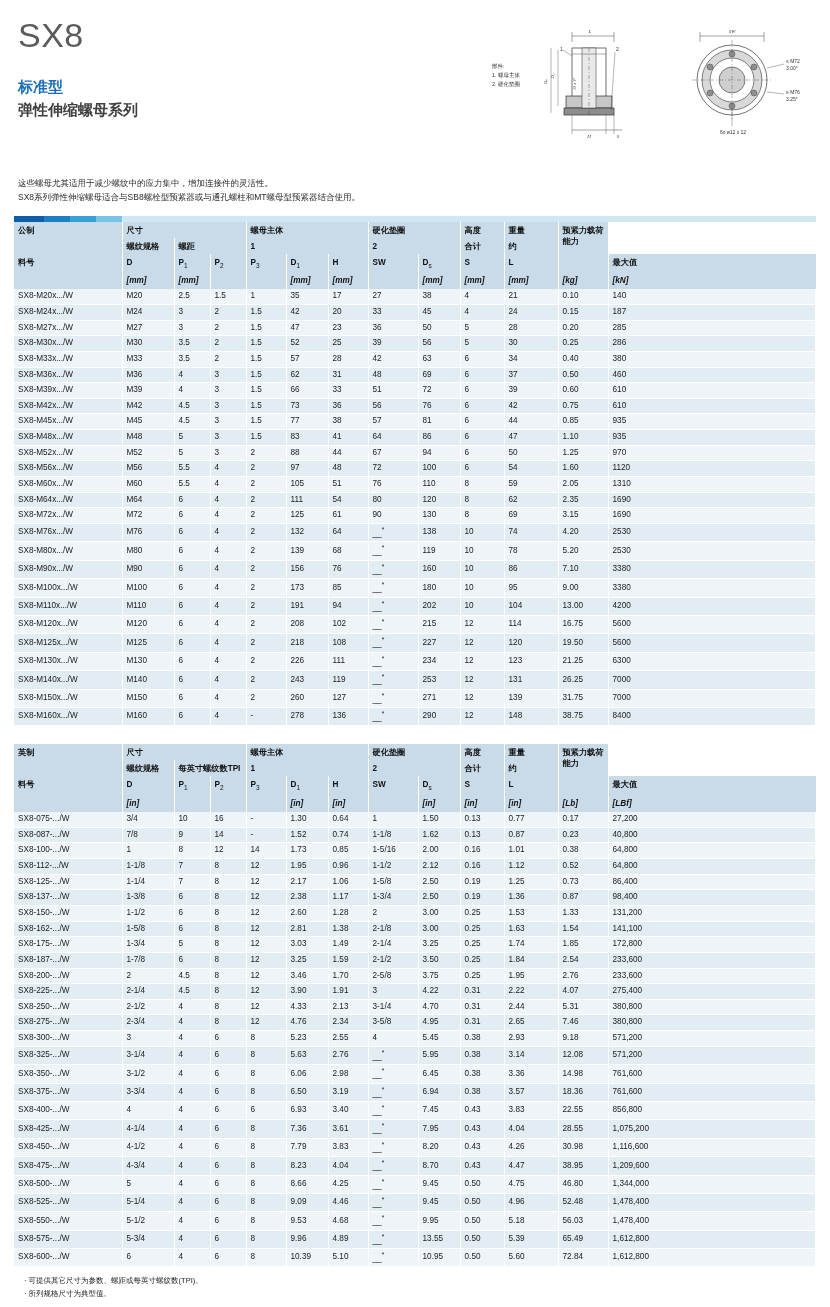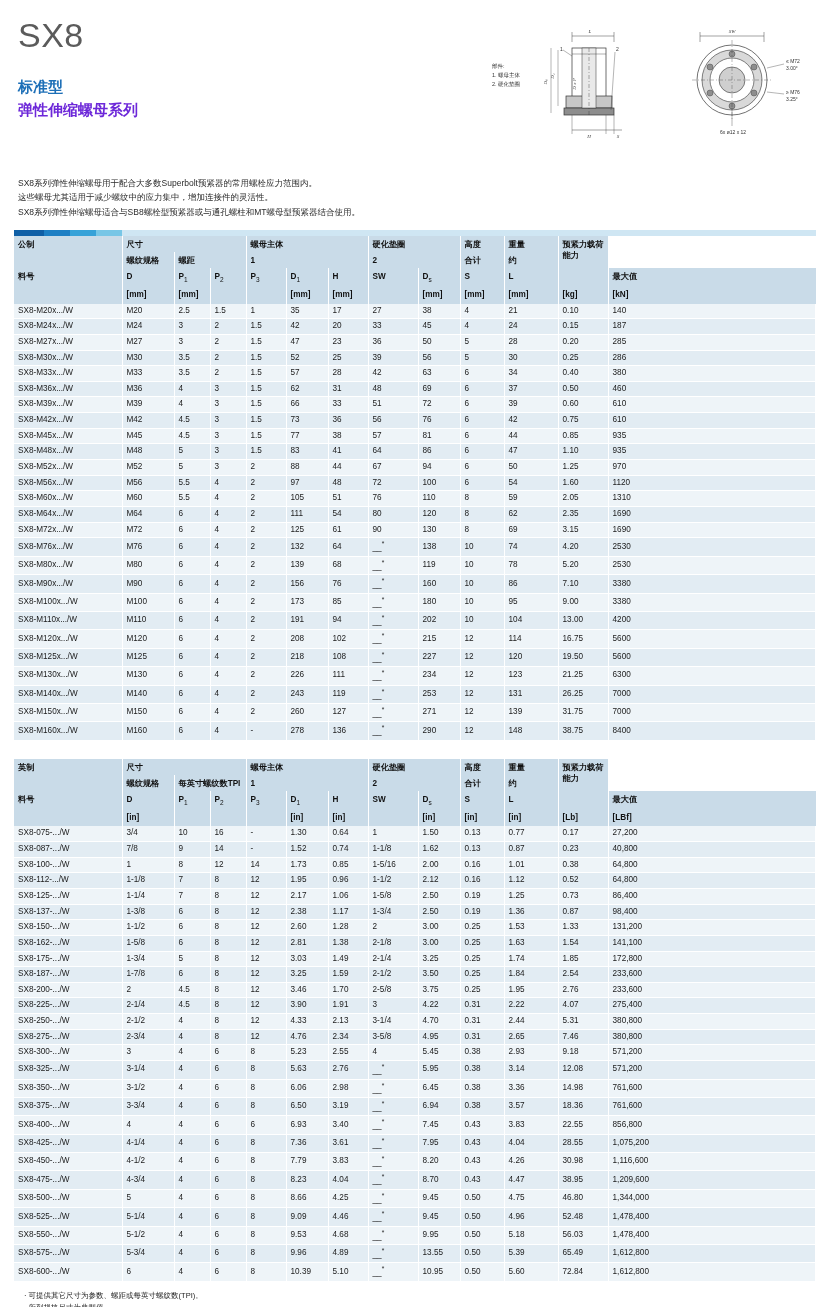--- a/index.html
+++ b/index.html
@@ -14,21 +14,21 @@
   .page { width:830px; min-height:1307px; padding: 18px 14px 10px 14px; position:relative; }
 
   
   .header { display:flex; justify-content:space-between; align-items:flex-start; }
   .title-block { padding-left: 4px; }
   .title-main {
     font-size: 34px; color:#5b5b5b; font-weight:400; letter-spacing:0.5px;
     line-height: 1.0; margin-bottom: 24px;
   }
   .title-sub1 { font-size: 15px; color:#1d6fb7; font-weight:700; line-height:1.5; }
-  .title-sub2 { font-size: 15px; color:#6d28d9; font-weight:700; line-height:1.5; }
+  .title-sub2 { font-size: 15px; color:#404040; font-weight:700; line-height:1.5; }
 
   .intro { margin-top: 14px; padding-left:4px; }
   .intro p { margin:0 0 2px 0; font-size:8.5px; color:#2b2b2b; line-height:1.45; }
 
   
   .drawing { width: 320px; height: 145px; position:relative; margin-right:4px; }
   .legend { position:absolute; left:0; top:44px; font-size:5.5px; color:#333; line-height:1.6; }
 
   
   .colorbar { display:flex; height:6px; margin-top:12px; }
@@ -39,21 +39,21 @@
   .cb4 { width:26px; background:#77c6e6; }
   .cb5 { flex:1; background:#cfe6f3; }
 
   
   table { width:100%; border-collapse:collapse; table-layout:fixed; }
   td, th { padding:0; }
   .hdr td { background:#c9dbe8; color:#111; font-size:8.2px; font-weight:700;
             vertical-align:top; padding:3px 4px 2px 4px; border-right:1px solid #ffffff; line-height:1.35; }
   .hdr tr:last-child td { padding-bottom:3px; }
   .hdr td.nb { border-right:none; }
-  .unit { font-weight:400; }
+  .unit { font-weight:400;font-style:italic; }
   .body td { font-size:8.2px; padding:2px 4px; border-right:1px solid #ffffff;
              border-bottom:1px solid #ffffff; line-height:1.3; }
   .body tr:nth-child(odd) td { background:#eef4f8; }
   .body tr:nth-child(even) td { background:#e2ecf3; }
   .body td.first { text-align:left; }
   .sub { font-size:6.5px; vertical-align:sub; font-weight:400; }
   .sup { font-size:6.5px; vertical-align:super; }
   .spacer { height:18px; }
 
   .footnotes { margin-top:8px; padding-left:2px; }
@@ -146,21 +146,20 @@
       </svg>
       <div class="legend">
         <div>部件:</div>
         <div>1. 螺母主体</div>
         <div>2. 硬化垫圈</div>
       </div>
     </div>
   </div>
 
   <div class="intro">
-    <p>SX8系列弹性伸缩螺母用于配合大多数Superbolt预紧器的常用螺栓应力范围内。</p>
     <p>这些螺母尤其适用于减少螺纹中的应力集中，增加连接件的灵活性。</p>
     <p>SX8系列弹性伸缩螺母适合与SB8螺栓型预紧器或与通孔螺柱和MT螺母型预紧器结合使用。</p>
   </div>
 
   <div class="colorbar">
     <i class="cb1"></i>
     <i class="cb2"></i>
     <i class="cb3"></i>
     <i class="cb4"></i>
     <i class="cb5"></i>

